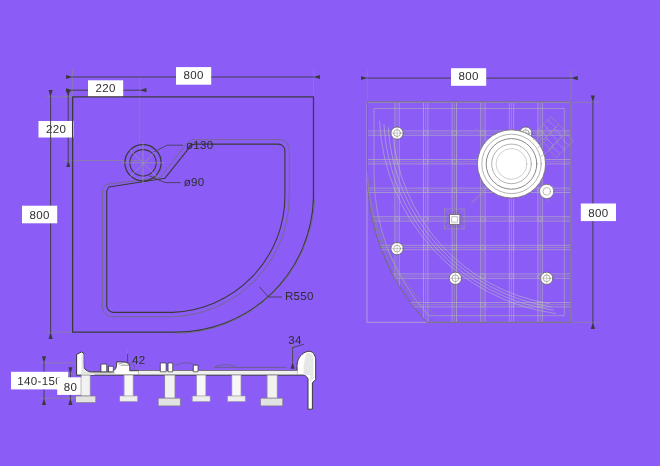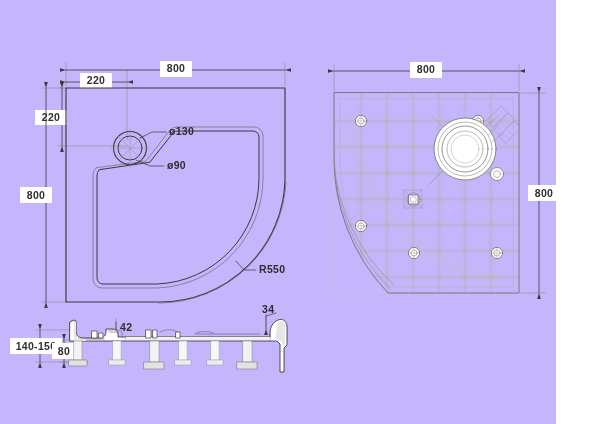--- a/index.html
+++ b/index.html
@@ -6,25 +6,24 @@
   html, body {
     margin: 0;
     padding: 0;
     background: #ffffff;
   }
   body {
     font-family: "Liberation Sans", sans-serif;
   }
   #sheet {
     position: relative;
-    width: 556px;
+    width: 600px;
     height: 424px;
-    background: #c4b5fd;
+    background: #8b5cf6;
     overflow: hidden;
-    font-weight: bold;
   }
   #sheet svg {
     display: block;
   }
   text {
     font-family: "Liberation Sans", sans-serif;
     fill: #2e2e2e;
   }
   .dimtext {
     font-size: 10.5px;

